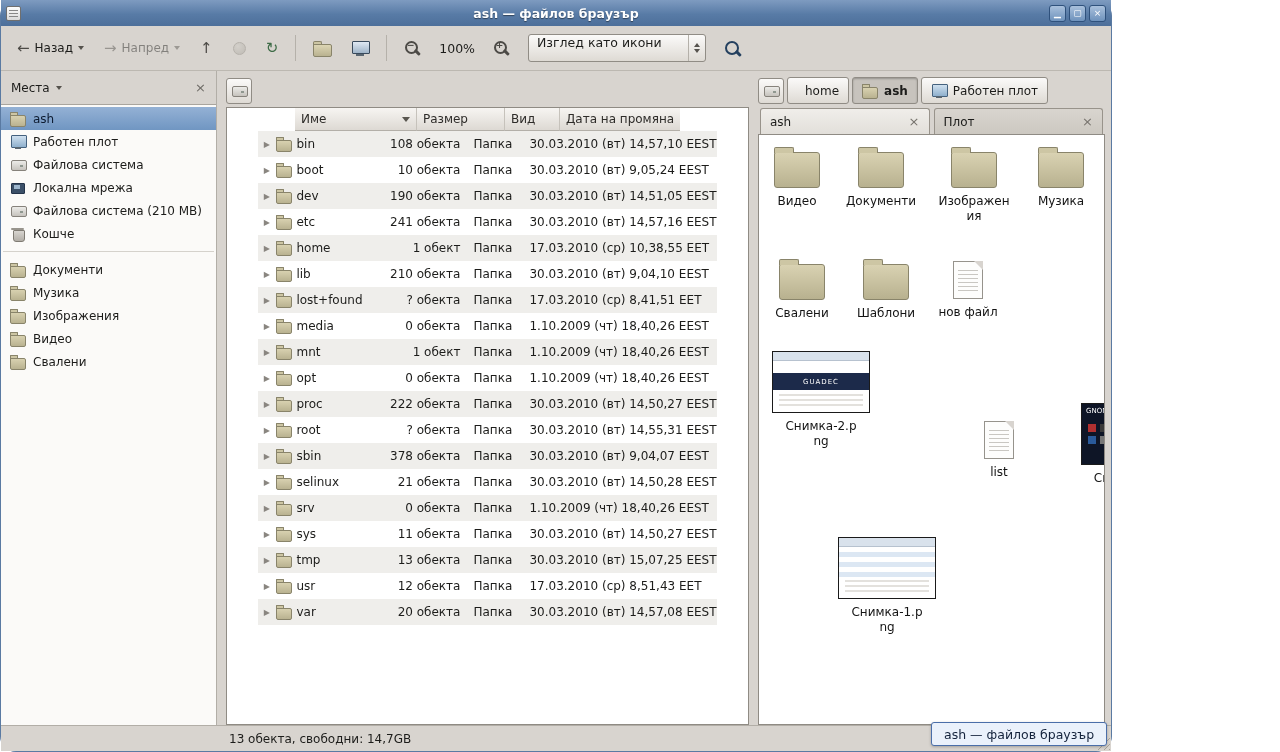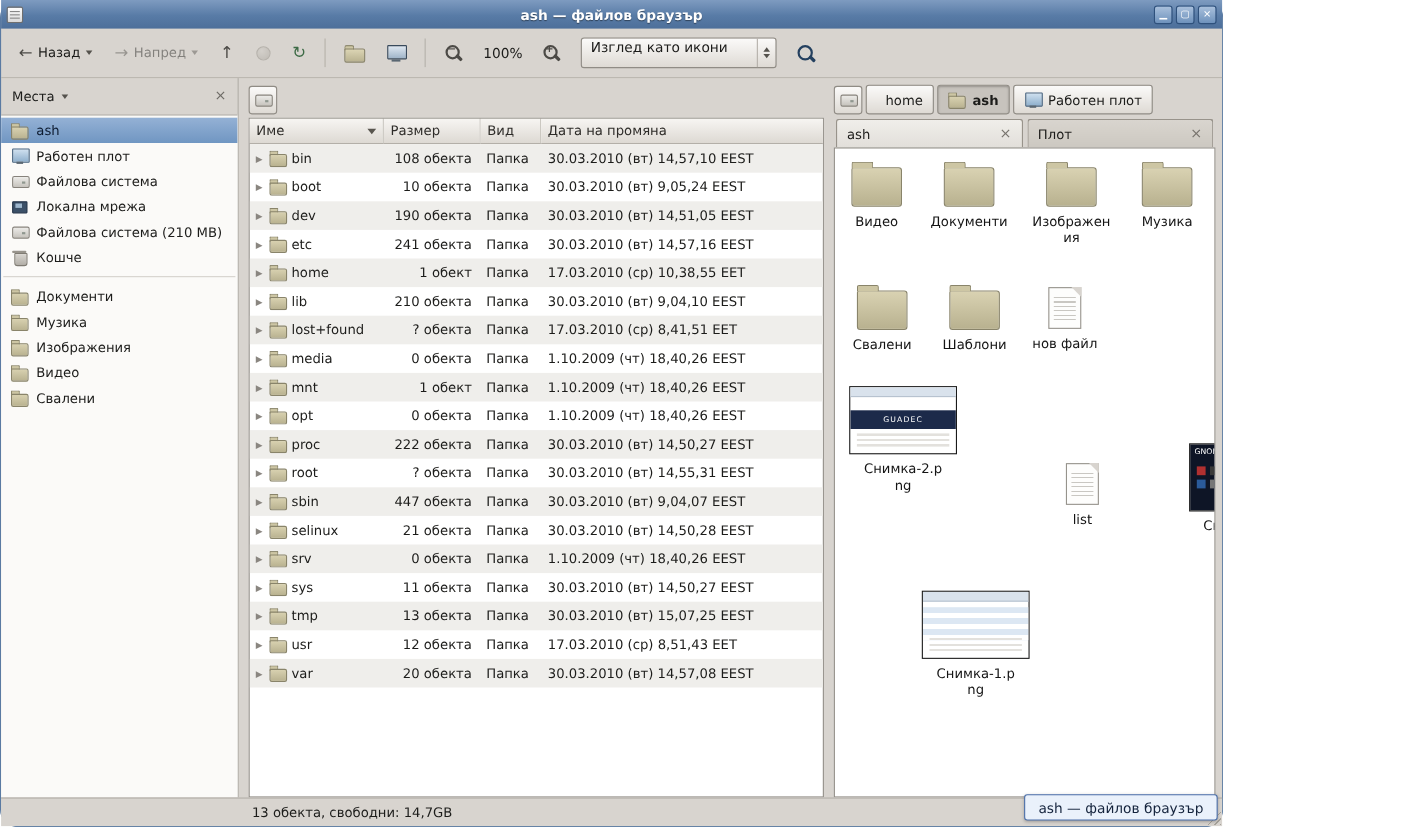--- a/index.html
+++ b/index.html
@@ -99,21 +99,21 @@
   .pathrow-left { width:523px; flex:0 0 auto; display:flex; align-items:center; }
   .sq-btn { width:26px; height:26px; border:1px solid #908c85; border-radius:3px;
             background:linear-gradient(#fbfaf9,#dedad4); display:flex; align-items:center; justify-content:center; }
   .pathrow-right { flex:1; display:flex; align-items:center; gap:3px; padding-left:9px; }
   .crumb { height:27px; display:flex; align-items:center; gap:6px; padding:0 9px; border:1px solid #908c85;
            border-radius:3px; background:linear-gradient(#fbfaf9,#dedad4); }
   .crumb.active { background:#c7c3bd; box-shadow:inset 0 1px 2px rgba(0,0,0,.25); font-weight:bold; }
 
   .panes { flex:1; display:flex; min-height:0; padding-bottom:0; }
   
-  .tree-pane { width:523px; flex:0 0 auto; background:#fff; border:1px solid #8f8b84; display:flex; flex-direction:column; }
+  .tree-pane { width:523px; flex:0 0 auto; background:#fff; border:1px solid #8f8b84; display:flex; flex-direction:column;align-items:center; }
   .tree-header { height:23px; flex:0 0 auto; display:flex; }
   .hcell { background:linear-gradient(#f7f5f2,#ddd9d3); border-right:1px solid #c6c2bb; border-bottom:1px solid #b3afa8;
            display:flex; align-items:center; padding:0 6px; font-size:12px; color:#2e2c29; }
   .h-name { width:122px; } .h-size { width:88px; } .h-type { width:55px; } .h-date { flex:1; border-right:none; }
   .sort-tri { margin-left:auto; width:0; height:0; border-left:4px solid transparent; border-right:4px solid transparent;
               border-top:5px solid #59564f; }
   .tree-body { flex:1; overflow:hidden; }
   .trow { height:26px; display:flex; align-items:center; }
   .trow:nth-child(odd) { background:#efeeeb; }
   .c-name { width:122px; display:flex; align-items:center; gap:4px; padding-left:3px; overflow:hidden; }
@@ -493,21 +493,21 @@
                 <span class="c-type">Папка</span>
                 <span class="c-date">30.03.2010 (вт) 14,55,31 EEST</span>
               </div>
 
               <div class="trow">
                 <span class="c-name">
                   <span class="expander">▶</span>
                   <span class="pic folder"></span>
                   <span>sbin</span>
                 </span>
-                <span class="c-size">447 обекта</span>
+                <span class="c-size">378 обекта</span>
                 <span class="c-type">Папка</span>
                 <span class="c-date">30.03.2010 (вт)  9,04,07 EEST</span>
               </div>
 
               <div class="trow">
                 <span class="c-name">
                   <span class="expander">▶</span>
                   <span class="pic folder"></span>
                   <span>selinux</span>
                 </span>
@@ -723,17 +723,17 @@
   .ii-video     { left:4px;   top:10px;  width:68px; }
   .ii-documents { left:84px;  top:10px;  width:76px; }
   .ii-images    { left:178px; top:10px;  width:74px; }
   .ii-music     { left:270px; top:10px;  width:64px; }
   .ii-desktop   { left:342px; top:10px;  width:58px; }
   .ii-public    { left:408px; top:10px;  width:74px;gap:10px; }
   .ii-downloads { left:10px;  top:122px; width:66px; }
   .ii-templates { left:94px;  top:122px; width:66px; }
   .ii-newfile   { left:176px; top:122px; width:66px; }
   .ii-snimka2   { left:8px;   top:216px; width:108px; }
-  .ii-list      { left:192px; top:282px; width:66px; }
+  .ii-list      { left:207px; top:282px; width:66px; }
   .ii-snimka    { left:316px; top:268px; width:112px; }
   .ii-snimka1   { left:74px;  top:402px; width:108px; }
   
 </style>
 
 </body></html>

